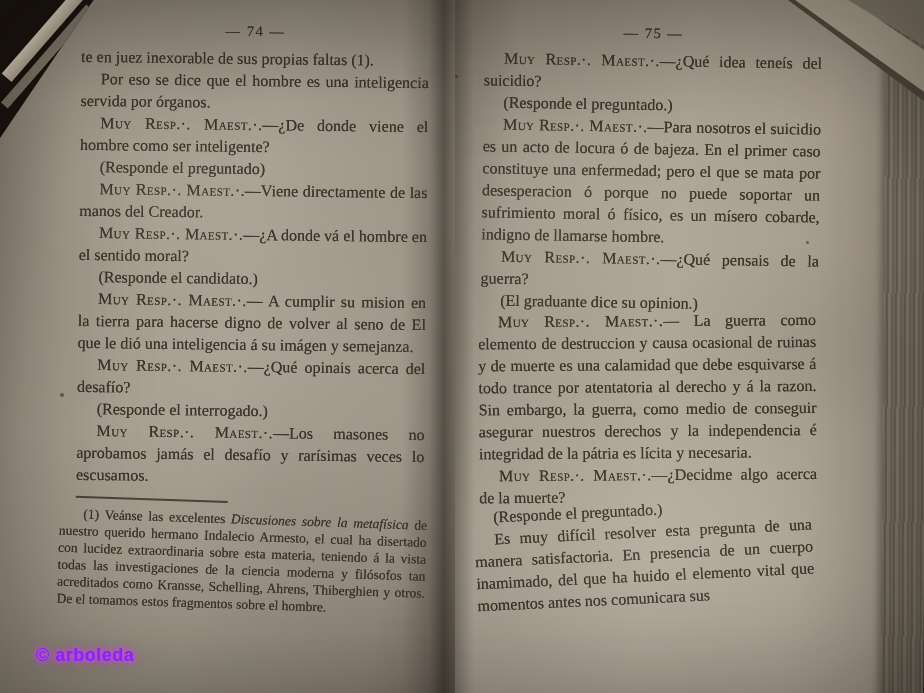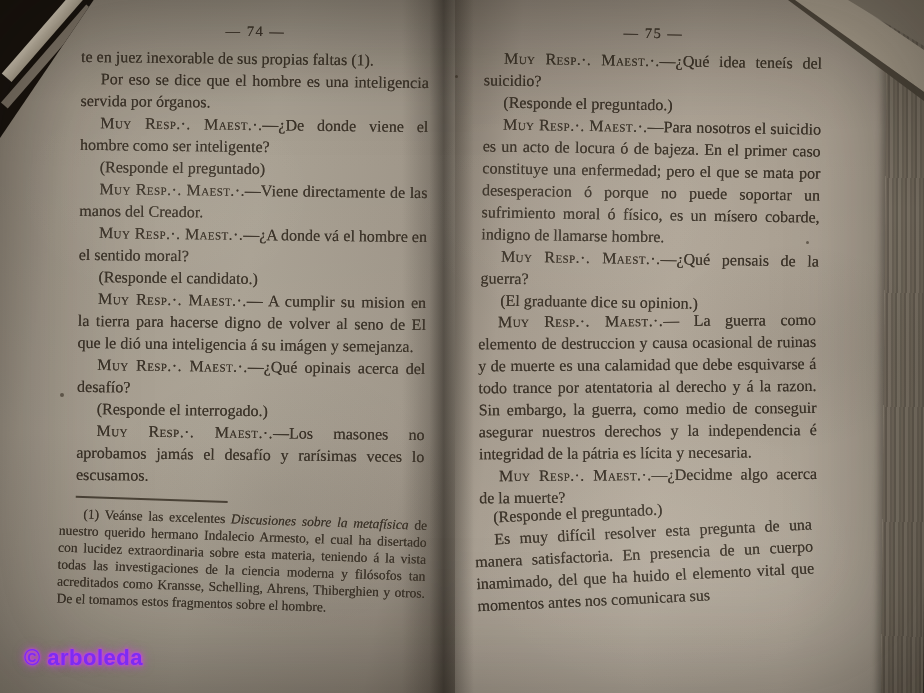--- a/index.html
+++ b/index.html
@@ -115,23 +115,23 @@
   }
   .footnote {
     font-size: 13.5px; line-height: 17px;
     margin-left: -16px; width: 368px;
     transform: rotate(1.2deg); transform-origin: 0 0;
   }
   .footnote p { text-indent: 24px; margin: 0; }
   .footnote .it { font-style: italic; }
   
   .watermark {
-    position: absolute; left: 24px; top: 645px;
+    position: absolute; left: 36px; top: 645px;
     font-family: "Liberation Sans", "DejaVu Sans", sans-serif;
-    font-weight: bold; font-size: 22px; letter-spacing: 0.5px;
+    font-weight: bold; font-size: 18px; letter-spacing: 0.5px;
     color: #7d2cf2;
     text-shadow:
       0 0 1px #a939f2,
       0 0 3px #df3ef5,
       0 0 7px rgba(224,62,245,0.85),
       0 0 12px rgba(224,62,245,0.5);
   }
 </style>
 </head>
 <body>

